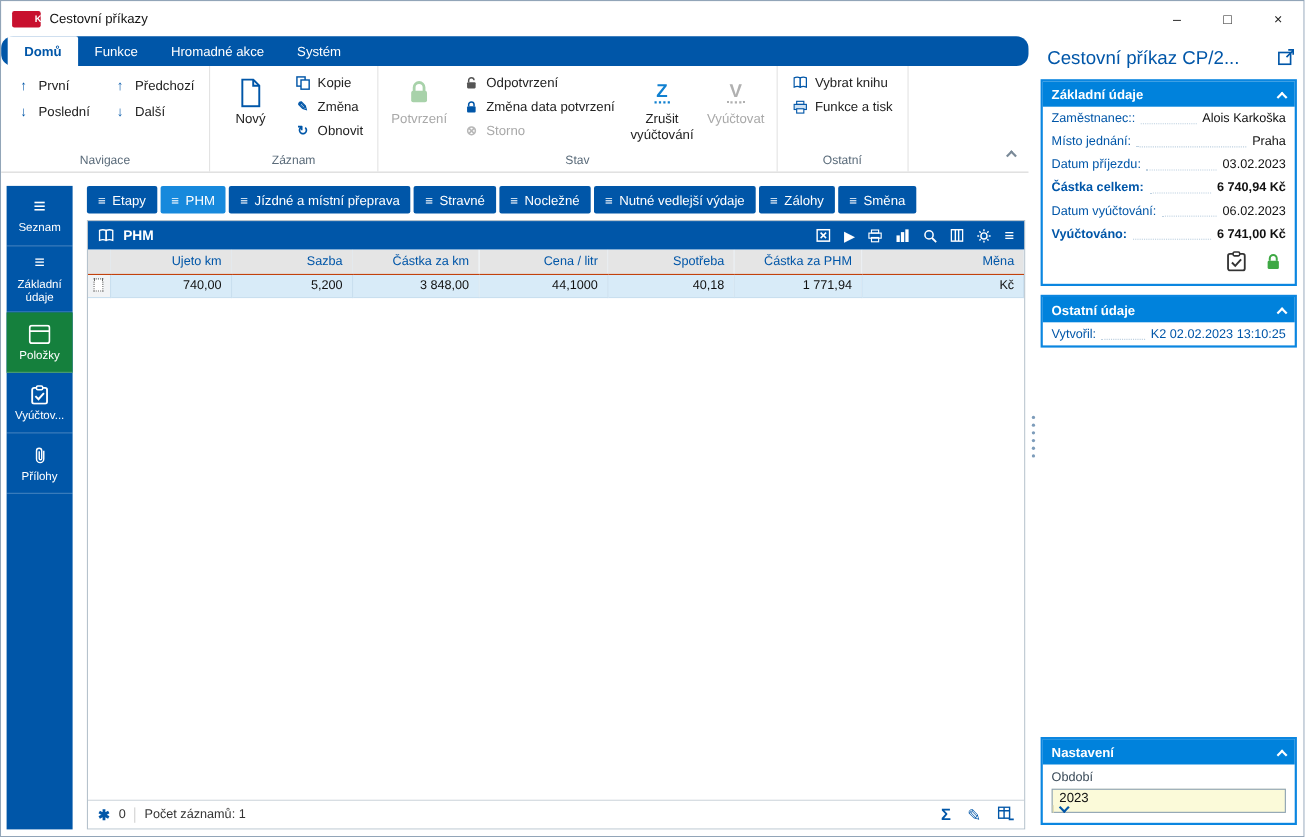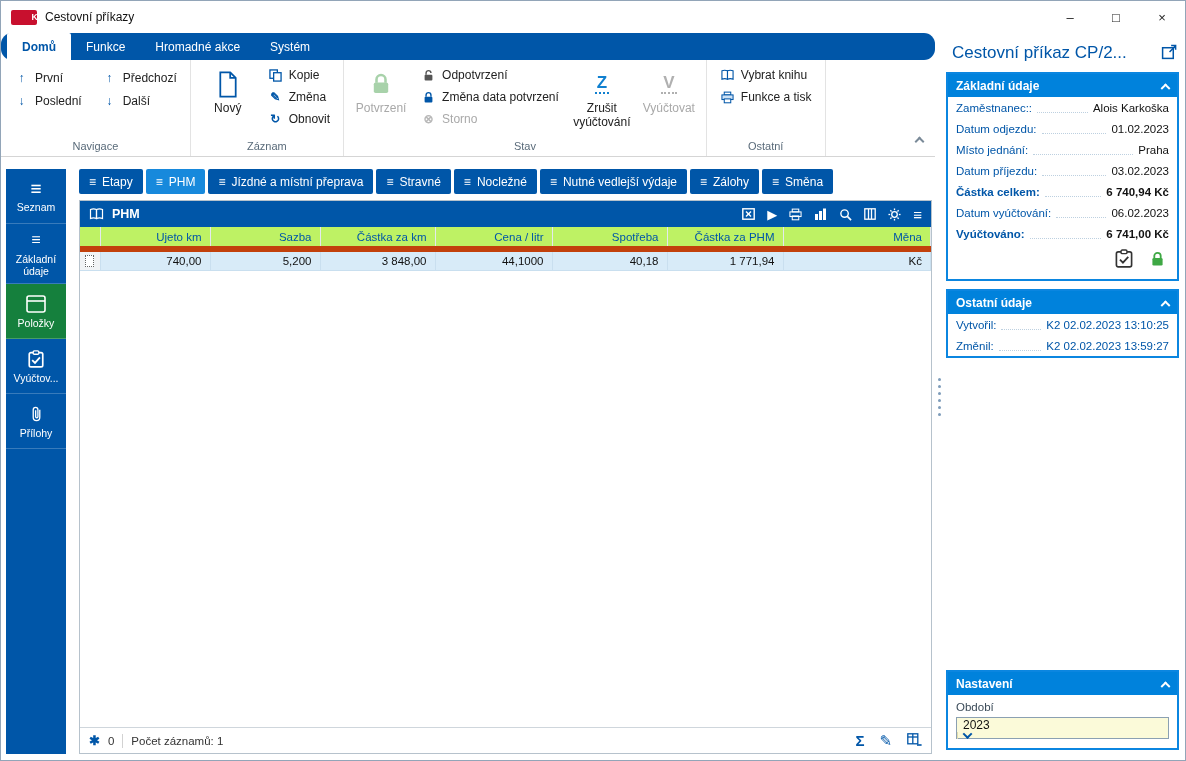--- a/index.html
+++ b/index.html
@@ -62,21 +62,21 @@
 
   
   .panel { flex:1; border:1px solid #b6c2cc; display:flex; flex-direction:column; min-height:0; }
   .panel-head { height:26px; background:#0056A8; color:#fff; display:flex; align-items:center; padding:0 9px; gap:8px; flex:none; }
   .panel-title { font-weight:bold; font-size:12.5px; }
   .panel-tools { margin-left:auto; display:flex; gap:12px; align-items:center; }
   .ptool { color:#fff; font-size:13px; display:inline-flex; align-items:center; line-height:1; }
 
   table.grid { border-collapse:collapse; width:100%; table-layout:fixed; }
   .grid th { height:22px; font-weight:normal; color:#0056A8; font-size:11.5px; text-align:right; padding:0 8px;
-             border-right:1px solid #e4e9ed; border-bottom:6px solid #c2410c; background:#bef264; overflow:hidden; white-space:nowrap; }
+             border-right:1px solid #e4e9ed; border-bottom:1px solid #c2410c; background:#e5e5e5; overflow:hidden; white-space:nowrap; }
   .grid td { height:21px; font-size:11.5px; color:#111; text-align:right; padding:0 8px;
              border-right:1px solid #c9dfef; border-bottom:1px solid #c9dfef; background:#D8EBF8; overflow:hidden; white-space:nowrap; }
   .grid th.first, .grid td.first { padding:0; }
   .grid td.first { background:#f1f3f5; text-align:center; }
   .selbox { display:inline-block; width:9px; height:12px; border:1px dotted #666; background:#fff; vertical-align:middle; }
   .grid th.left, .grid td.left { text-align:right;margin-top:16px; }
   .grid-wrap { flex:1; background:#fff; overflow:hidden; }
 
   .statusbar { height:26px; border-top:1px solid #cfd6dc; display:flex; align-items:center; padding:0 9px; gap:8px;
                color:#333; font-size:11.5px; flex:none; background:#fff; }
@@ -503,25 +503,20 @@
         <div class="rp-box-head">
           <span>Základní údaje</span>
           <span class="chev-up"></span>
         </div>
         <div class="frow">
           <span class="lbl">Zaměstnanec::</span>
           <span class="leader"></span>
           <span class="val">Alois Karkoška</span>
         </div>
         <div class="frow">
-          <span class="lbl">Datum odjezdu:</span>
-          <span class="leader"></span>
-          <span class="val">01.02.2023</span>
-        </div>
-        <div class="frow">
           <span class="lbl">Místo jednání:</span>
           <span class="leader"></span>
           <span class="val">Praha</span>
         </div>
         <div class="frow">
           <span class="lbl">Datum příjezdu:</span>
           <span class="leader"></span>
           <span class="val">03.02.2023</span>
         </div>
         <div class="frow bold">
@@ -559,25 +554,20 @@
       <div class="rp-box">
         <div class="rp-box-head">
           <span>Ostatní údaje</span>
           <span class="chev-up"></span>
         </div>
         <div class="frow">
           <span class="lbl">Vytvořil:</span>
           <span class="leader"></span>
           <span class="val blue">K2 02.02.2023 13:10:25</span>
         </div>
-        <div class="frow">
-          <span class="lbl">Změnil:</span>
-          <span class="leader"></span>
-          <span class="val blue">K2 02.02.2023 13:59:27</span>
-        </div>
       </div>
 
       <div class="rp-spacer"></div>
 
       <div class="rp-box" style="margin-bottom:2px">
         <div class="rp-box-head">
           <span>Nastavení</span>
           <span class="chev-up"></span>
         </div>
         <div class="rp-settings-body">

